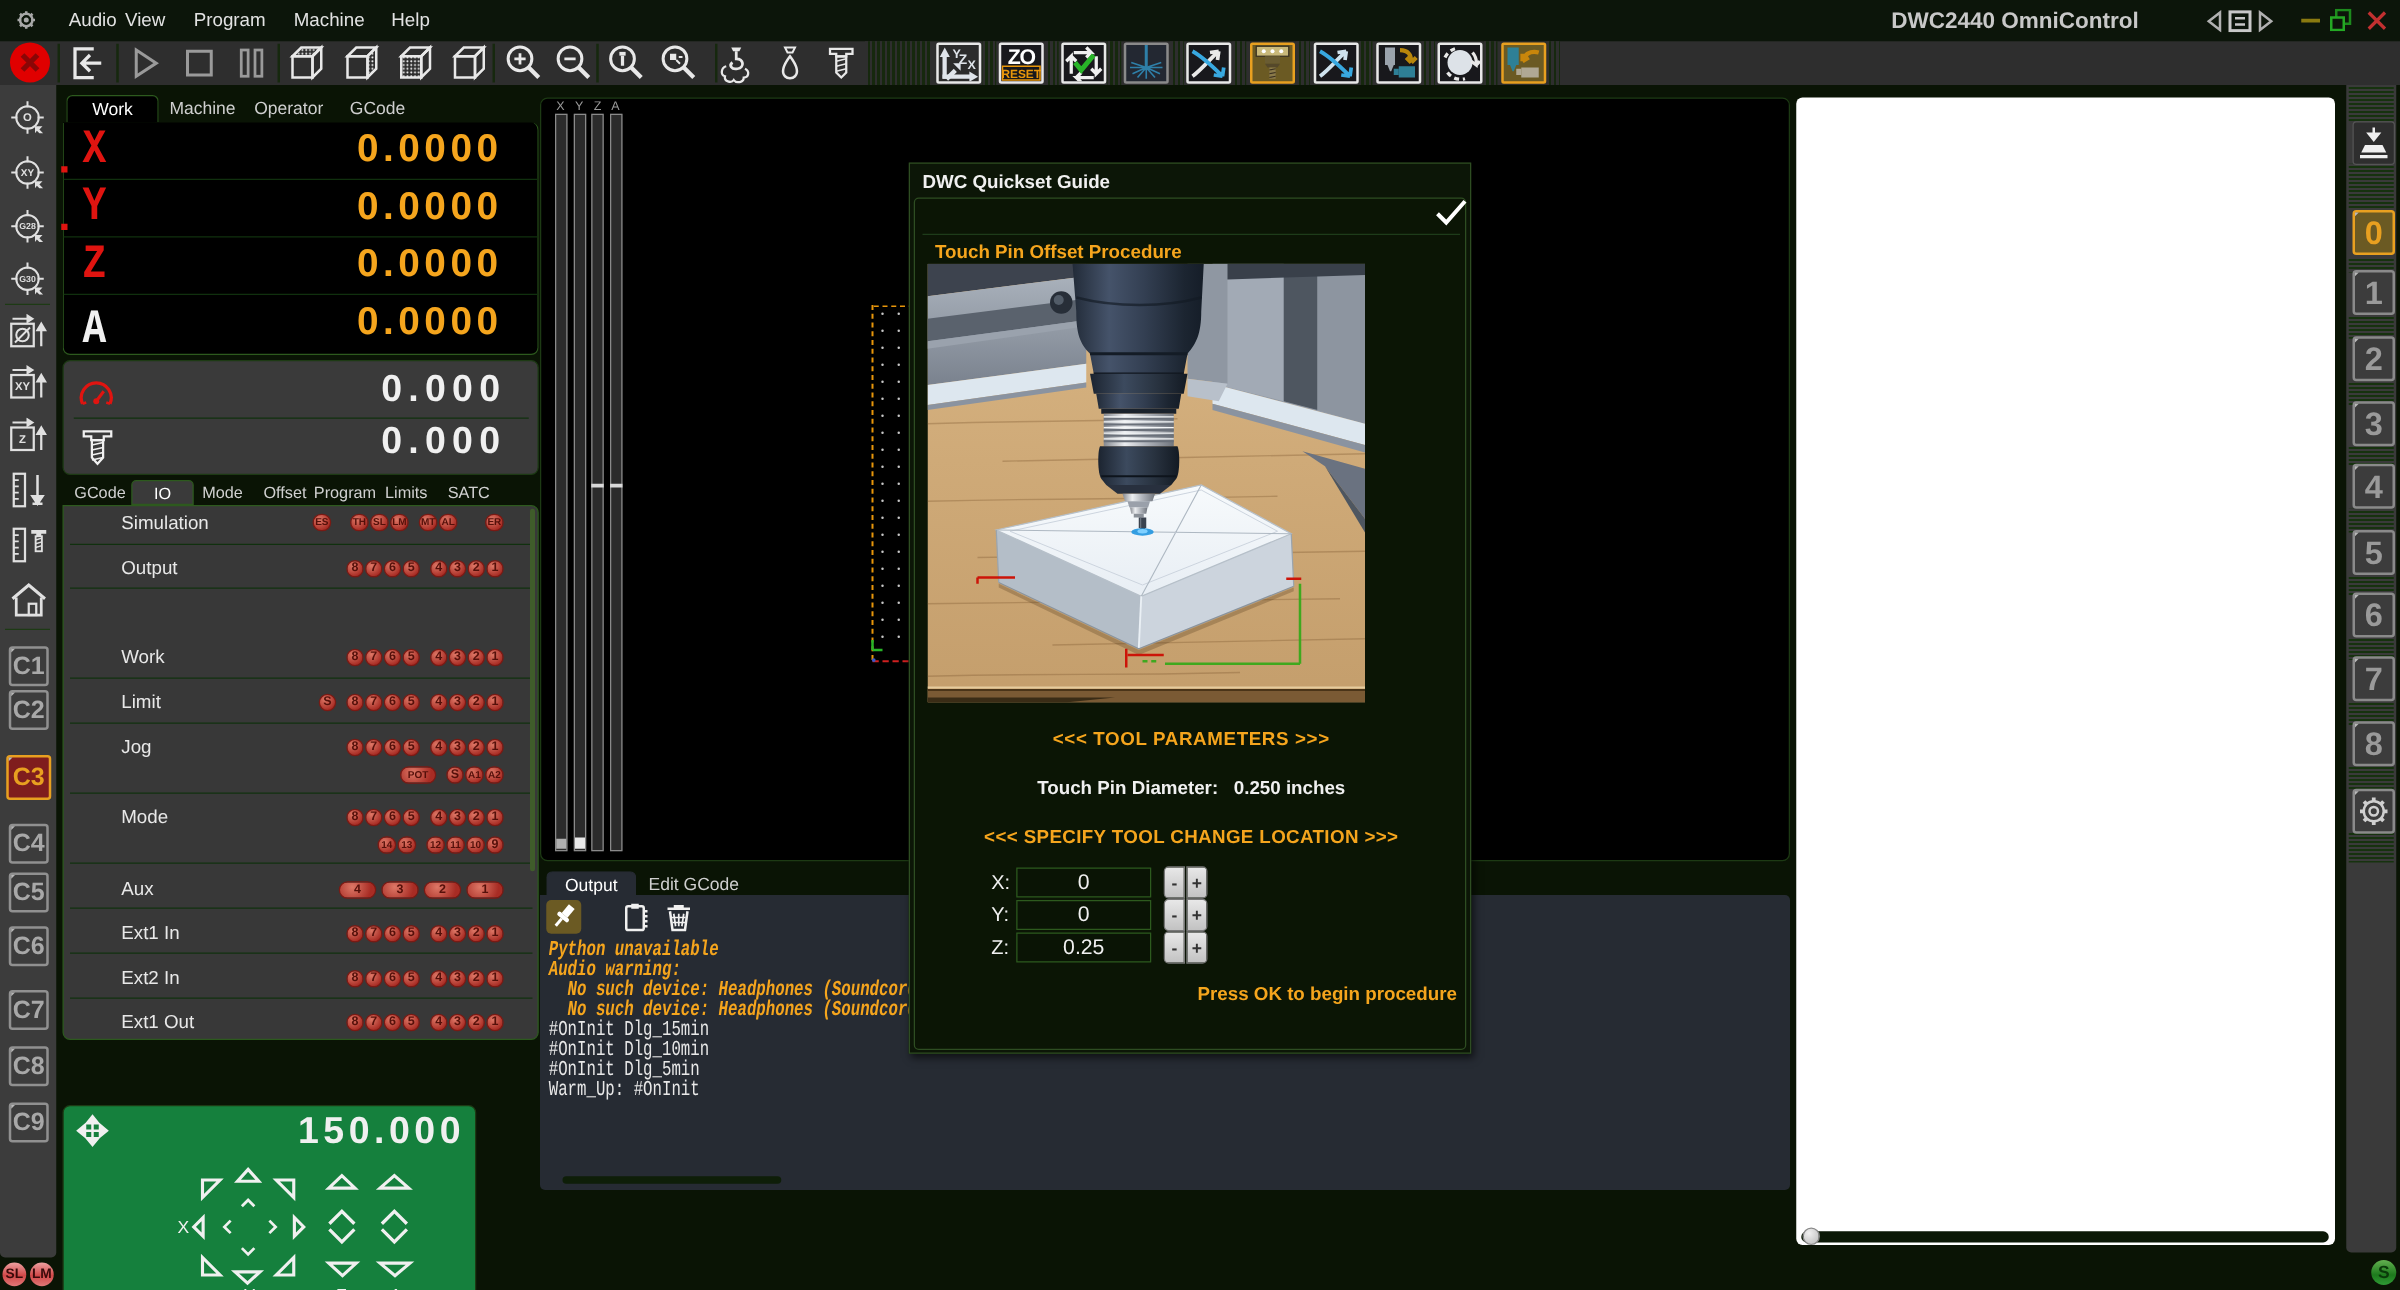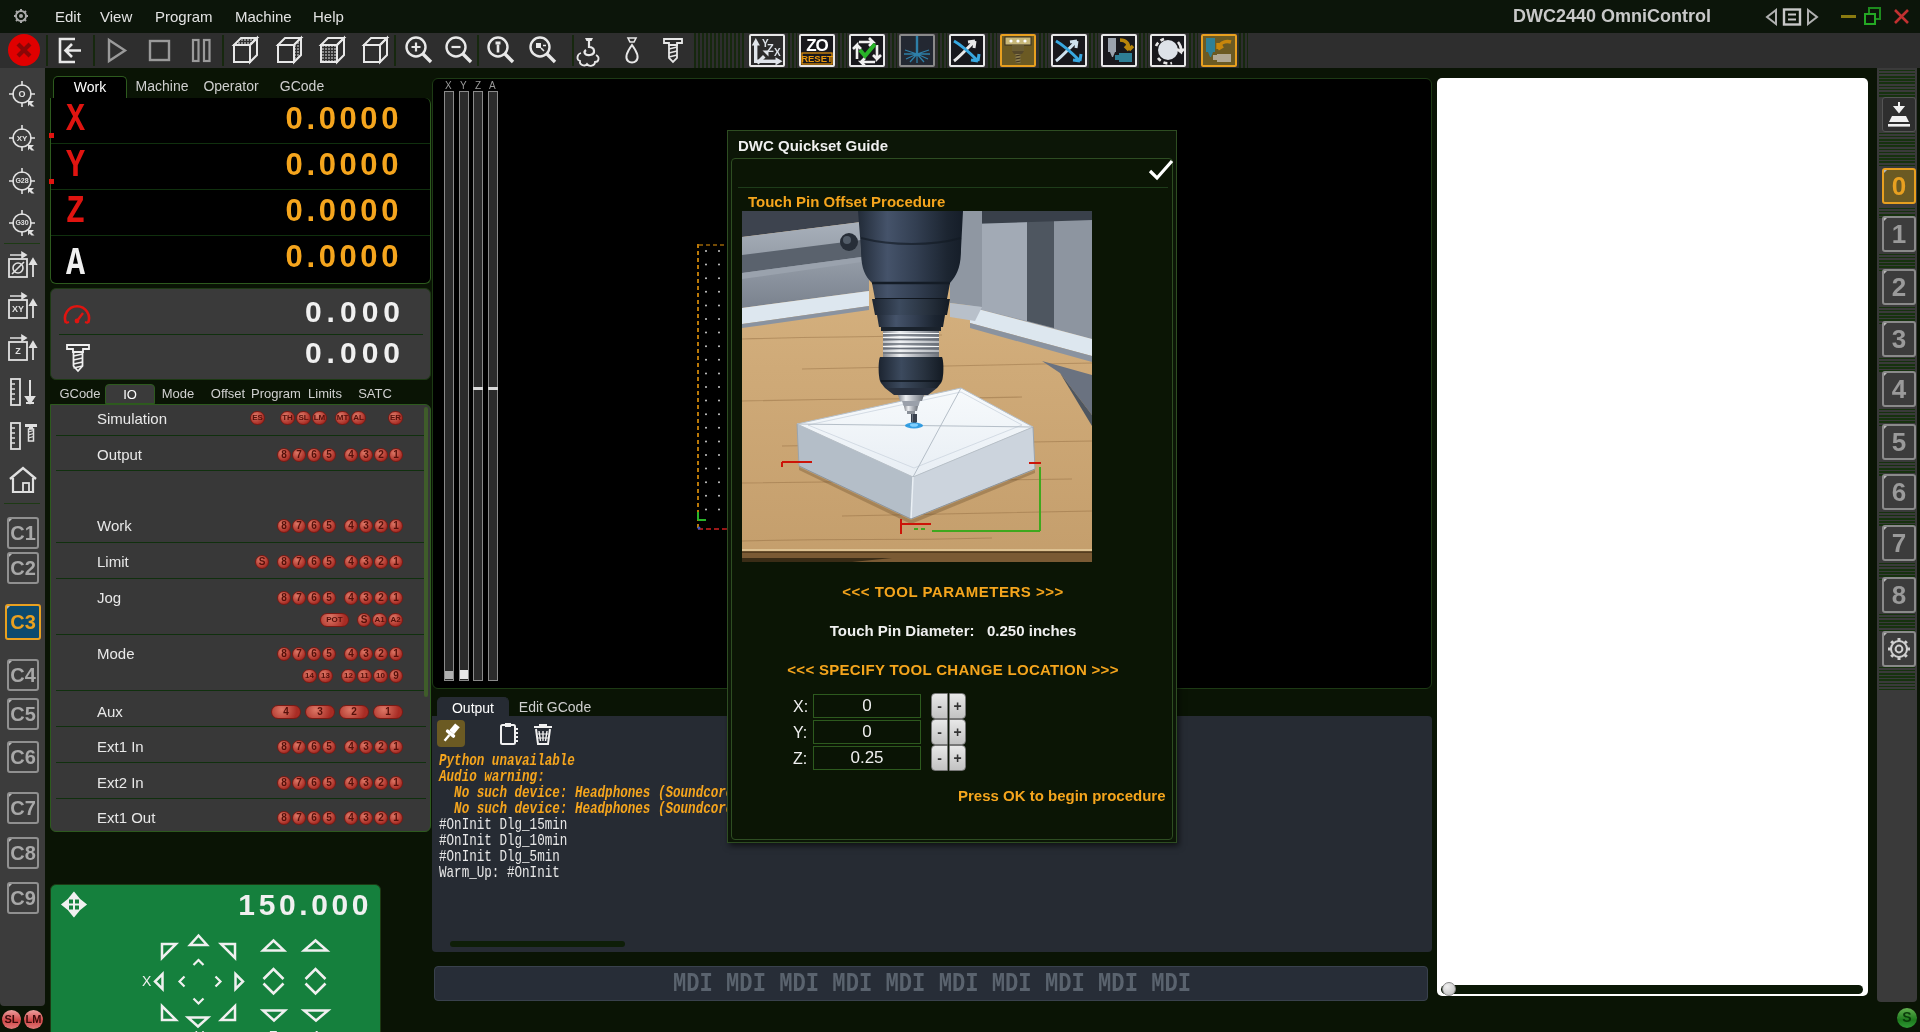--- a/index.html
+++ b/index.html
@@ -16,21 +16,21 @@
 #toolbar { left:0; top:33px; width:1920px; height:35px; background:#2e2e2e; }
 .sep { position:absolute; top:2px; width:2px; height:31px; background:#16280e; }
 .ticon { position:absolute; top:0px; }
 .ribbed { position:absolute; top:0; height:35px; background:repeating-linear-gradient(90deg,#2e2e2e 0px,#2e2e2e 2px,#16280e 2px,#16280e 4px); }
 .fico { position:absolute; top:1px; width:36px; height:33px; border:2px solid #e8e8e8; border-radius:2px; background:#262626; }
 .fico.act { border-color:#e8a020; background:#6b5a23; }
 
 
 #lsb { left:0px; top:68px; width:45px; height:938px; background:#3c3c3c; border-radius:0 0 4px 4px; }
 .cbox { position:absolute; left:7px; width:32px; height:32px; border:2px solid #909090; border-radius:3px; color:#a8a8a8; font-weight:bold; font-size:20px; text-align:center; line-height:28px; background:#3c3c3c; }
-.cbox.act { border-color:#e8a020; color:#e8a020; background:#0c4a6e; }
+.cbox.act { border-color:#e8a020; color:#e8a020; background:#7f1d1d; }
 .cbox::before, .rbtn::before { content:''; position:absolute; left:0px; top:0px; width:0; height:0; border-left:3px solid #b8b8b8; border-bottom:3px solid transparent; }
 #drotabs { left:50px; top:76px; width:380px; height:22px; }
 .dtab { position:absolute; top:0; height:22px; font-size:14px; color:#cfcfcf; text-align:center; line-height:20px; }
 .dtab.act { background:#000; border:1px solid #2d5a1e; border-bottom:none; border-radius:5px 5px 0 0; color:#fff; }
 #dro { left:50px; top:98px; width:381px; height:186px; background:#000; border:1px solid #2d5a1e; border-top:none; border-radius:0 6px 6px 6px; }
 .drorow { position:absolute; left:0; width:100%; height:46px; border-bottom:1px solid #10300e; }
 .axl { position:absolute; left:15px; top:0px; font-size:44px; font-weight:bold; font-family:"Liberation Mono",monospace; transform:scaleX(0.72) scaleY(0.87); transform-origin:left top; }
 .drov { position:absolute; right:28px; top:-2px; font-size:31px; line-height:46px; font-weight:bold; color:#f5a51d; font-family:"Liberation Sans",sans-serif; letter-spacing:3.6px; }
 #gpan { left:50px; top:288px; width:381px; height:92px; background:#3a3a3a; border-radius:6px; border:1px solid #1d3a14; }
 .gval { position:absolute; right:31px; font-size:30px; line-height:24px; font-weight:bold; color:#f0f0f0; font-family:"Liberation Sans",sans-serif; letter-spacing:5px; }
@@ -75,21 +75,21 @@
 .odiv { position:absolute; color:#f5a51d; font-weight:bold; }
 .wdiv { position:absolute; color:#f0f0f0; font-weight:bold; }
 .dfield { position:absolute; width:108px; height:24px; background:#0a1405; border:1px solid #2d5a1e; color:#f0f0f0; font-size:17px; text-align:center; line-height:22px; }
 .pm { position:absolute; width:17px; height:26px; background:linear-gradient(180deg,#e8e8e8,#c2c2c2); border:1px solid #777; color:#333; font-size:14px; font-weight:bold; text-align:center; line-height:24px; }
 </style>
 </head>
 <body>
 <div id="stage">
 
   <div class="abs" id="menubar">
-    <span class="mi" style="left:55px;">Edit</span>
+    <span class="mi" style="left:55px;">Audio</span>
     <span class="mi" style="left:100px;">View</span>
     <span class="mi" style="left:155px;">Program</span>
     <span class="mi" style="left:235px;">Machine</span>
     <span class="mi" style="left:313px;">Help</span>
     <div id="title">DWC2440 OmniControl</div>
   <svg class="abs" style="left:11px;top:6px" width="20" height="20" viewBox="0 0 20 20">
 <g fill="none" stroke="#a8a8a8" stroke-width="2">
           <circle cx="10" cy="10" r="5"></circle>
 <path d="M10 3 V6 M10 14 V17 M3 10 H6 M14 10 H17 M5 5 L7.2 7.2 M12.8 12.8 L15 15 M15 5 L12.8 7.2 M7.2 12.8 L5 15"></path>
         </g>
@@ -628,23 +628,20 @@
 <path d="M20 7 v2 M20 11 v2 M20 15 v2 M20 19 v2" stroke="#f0f0f0" stroke-width="2"></path>
       </svg>
       <svg class="abs" style="left:98px;top:5px" width="26" height="26" viewBox="0 0 26 26">
 <path d="M4 6 H22 M10 6 V4 h6 v2" stroke="#f0f0f0" stroke-width="2" fill="none"></path>
 <path d="M6 8 L8 23 H18 L20 8" fill="none" stroke="#f0f0f0" stroke-width="2"></path>
 <path d="M9 10 l1.5 10 M13 10 v10 M17 10 l-1.5 10" stroke="#f0f0f0" stroke-width="1.4"></path>
 <path d="M7.5 13 h11 M8 17 h10" stroke="#f0f0f0" stroke-width="1.2"></path>
       </svg>
     </div>
 
-  <div class="abs" id="mdi">
-      <div id="mditxt">MDI MDI MDI MDI MDI MDI MDI MDI MDI MDI</div>
-    </div>
 
   <div class="abs" id="wpan">
     <div id="wslider">
         <div id="wknob"></div>
       </div>
   </div>
 
   <div class="abs" id="rsb">
       <div class="abs" style="left:2px;top:0px;width:36px;height:29px;background:repeating-linear-gradient(180deg,#3a3a3a 0px,#3a3a3a 1.6px,#16320e 1.6px,#16320e 3.2px);"></div>
       <div class="abs" style="left:2px;top:63px;width:36px;height:37px;background:repeating-linear-gradient(180deg,#3a3a3a 0px,#3a3a3a 1.6px,#16320e 1.6px,#16320e 3.2px);"></div>

